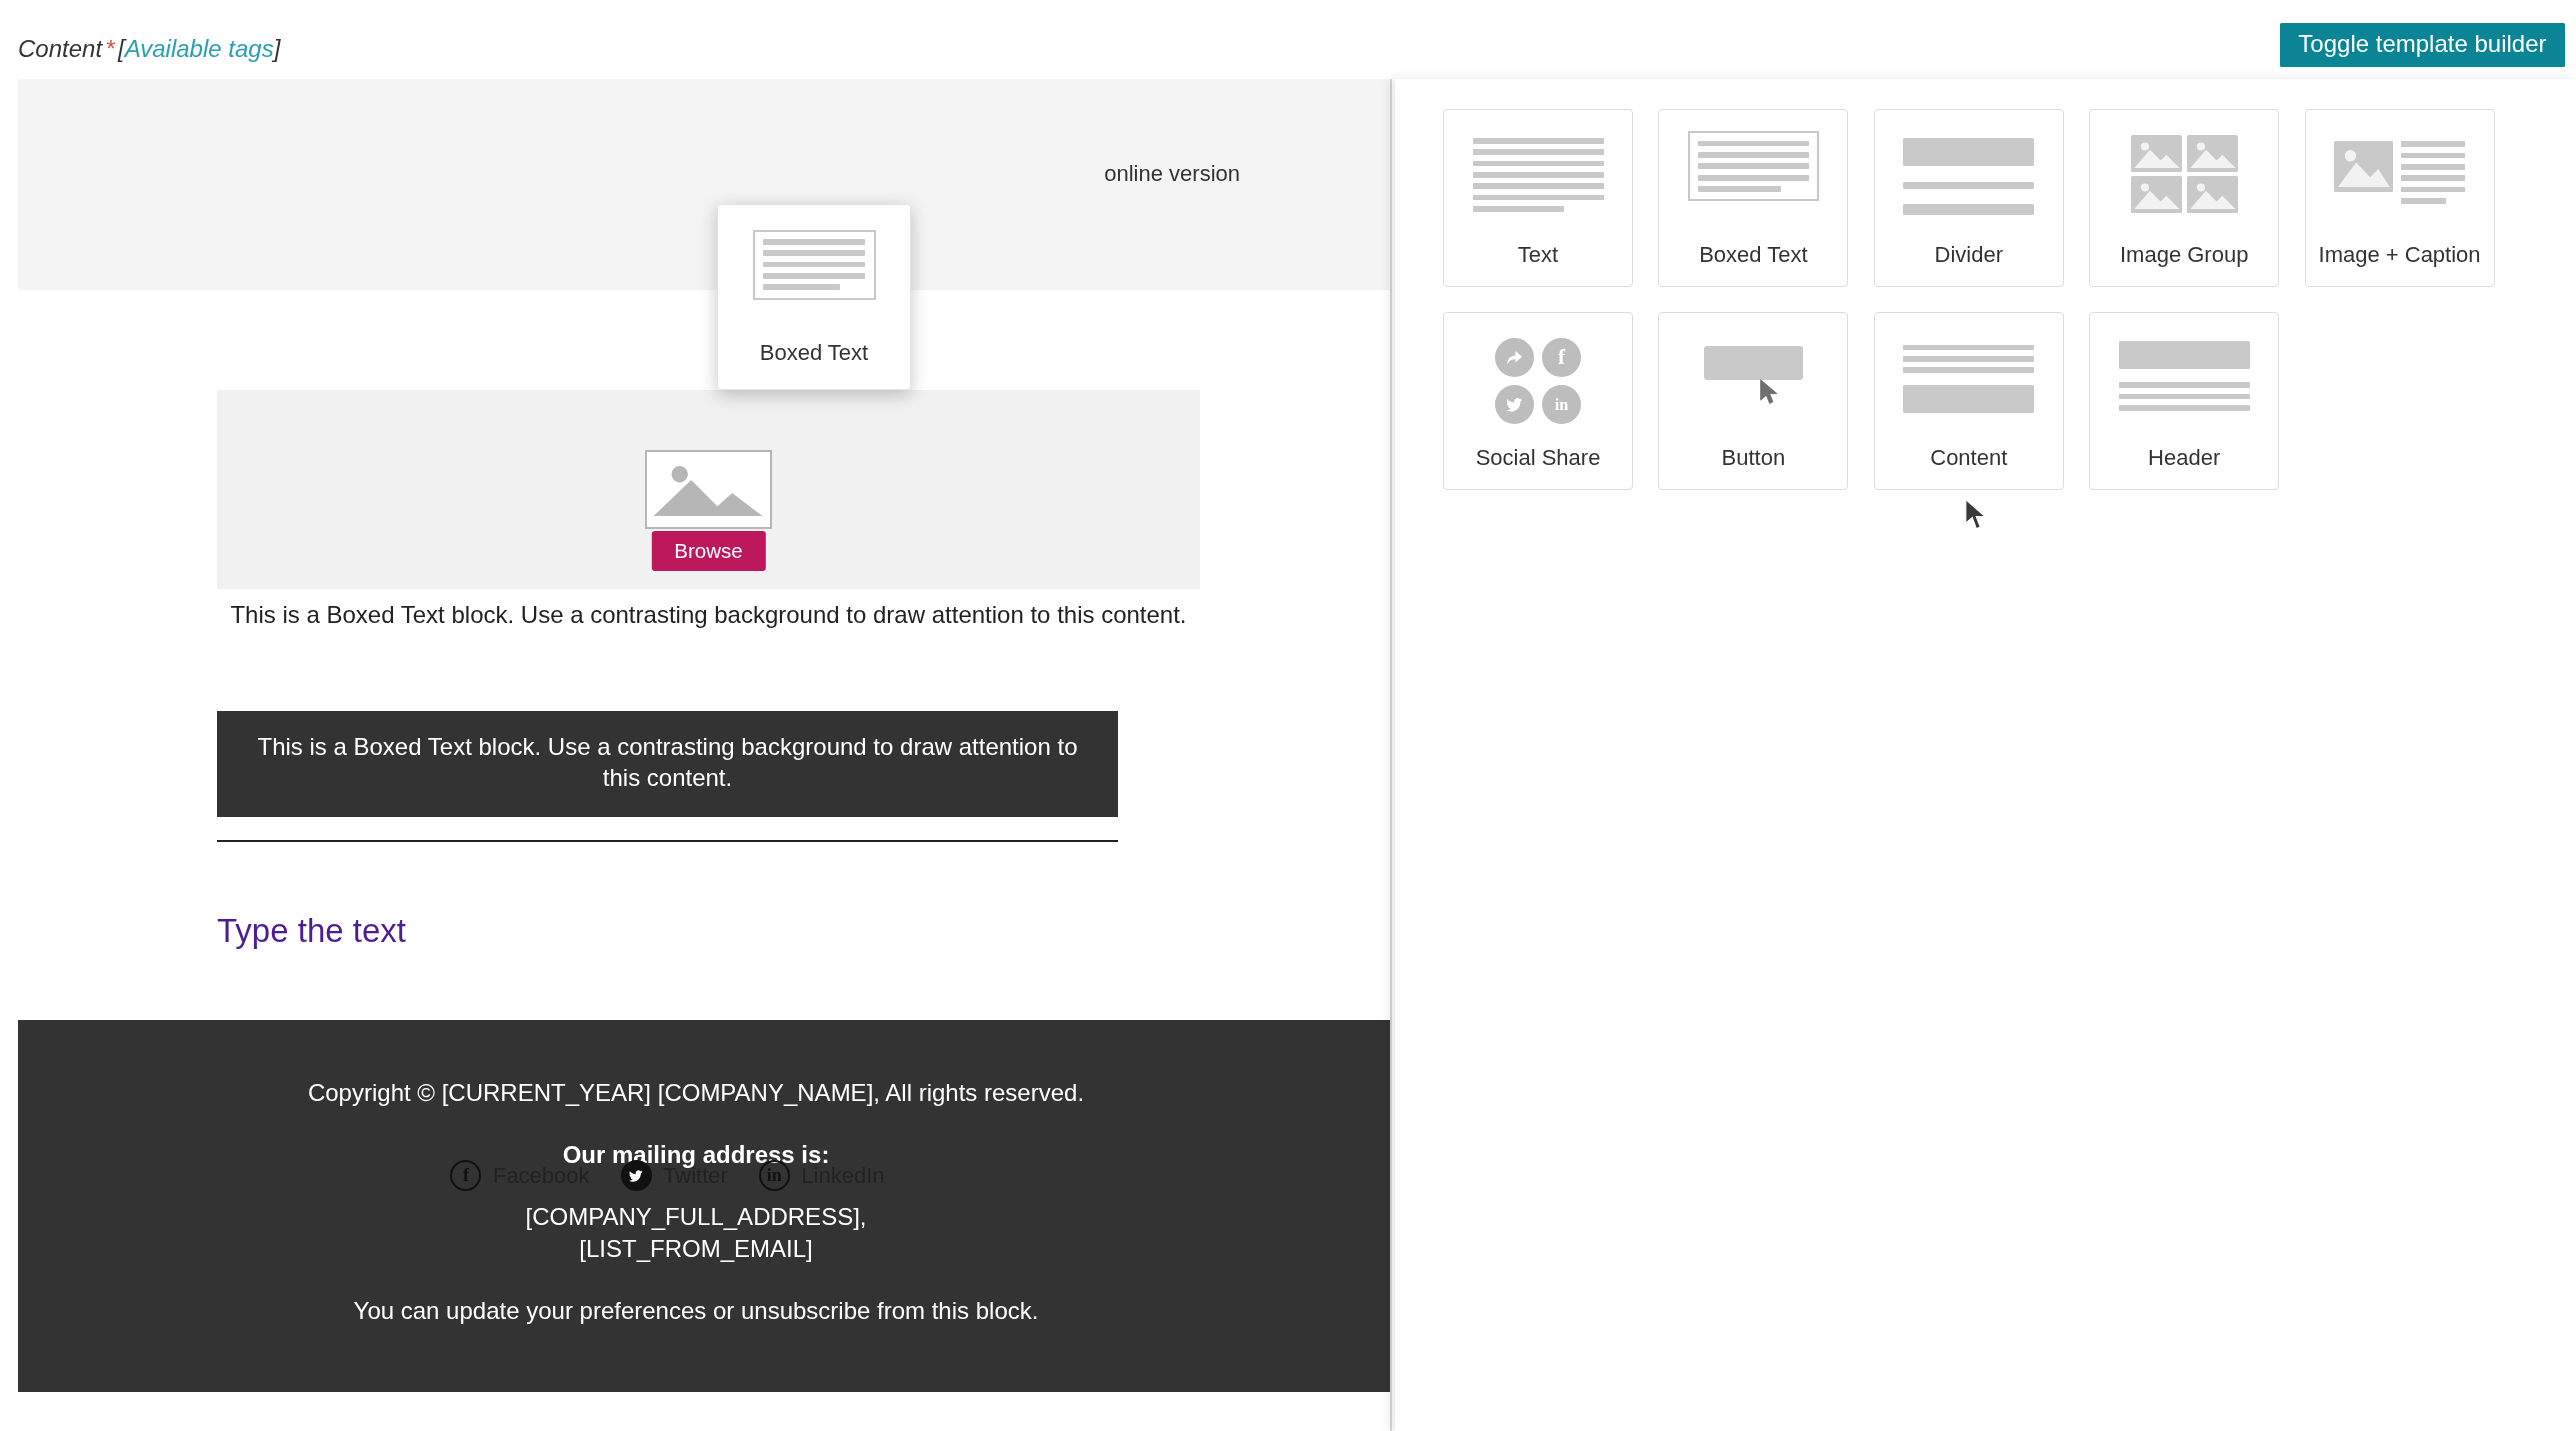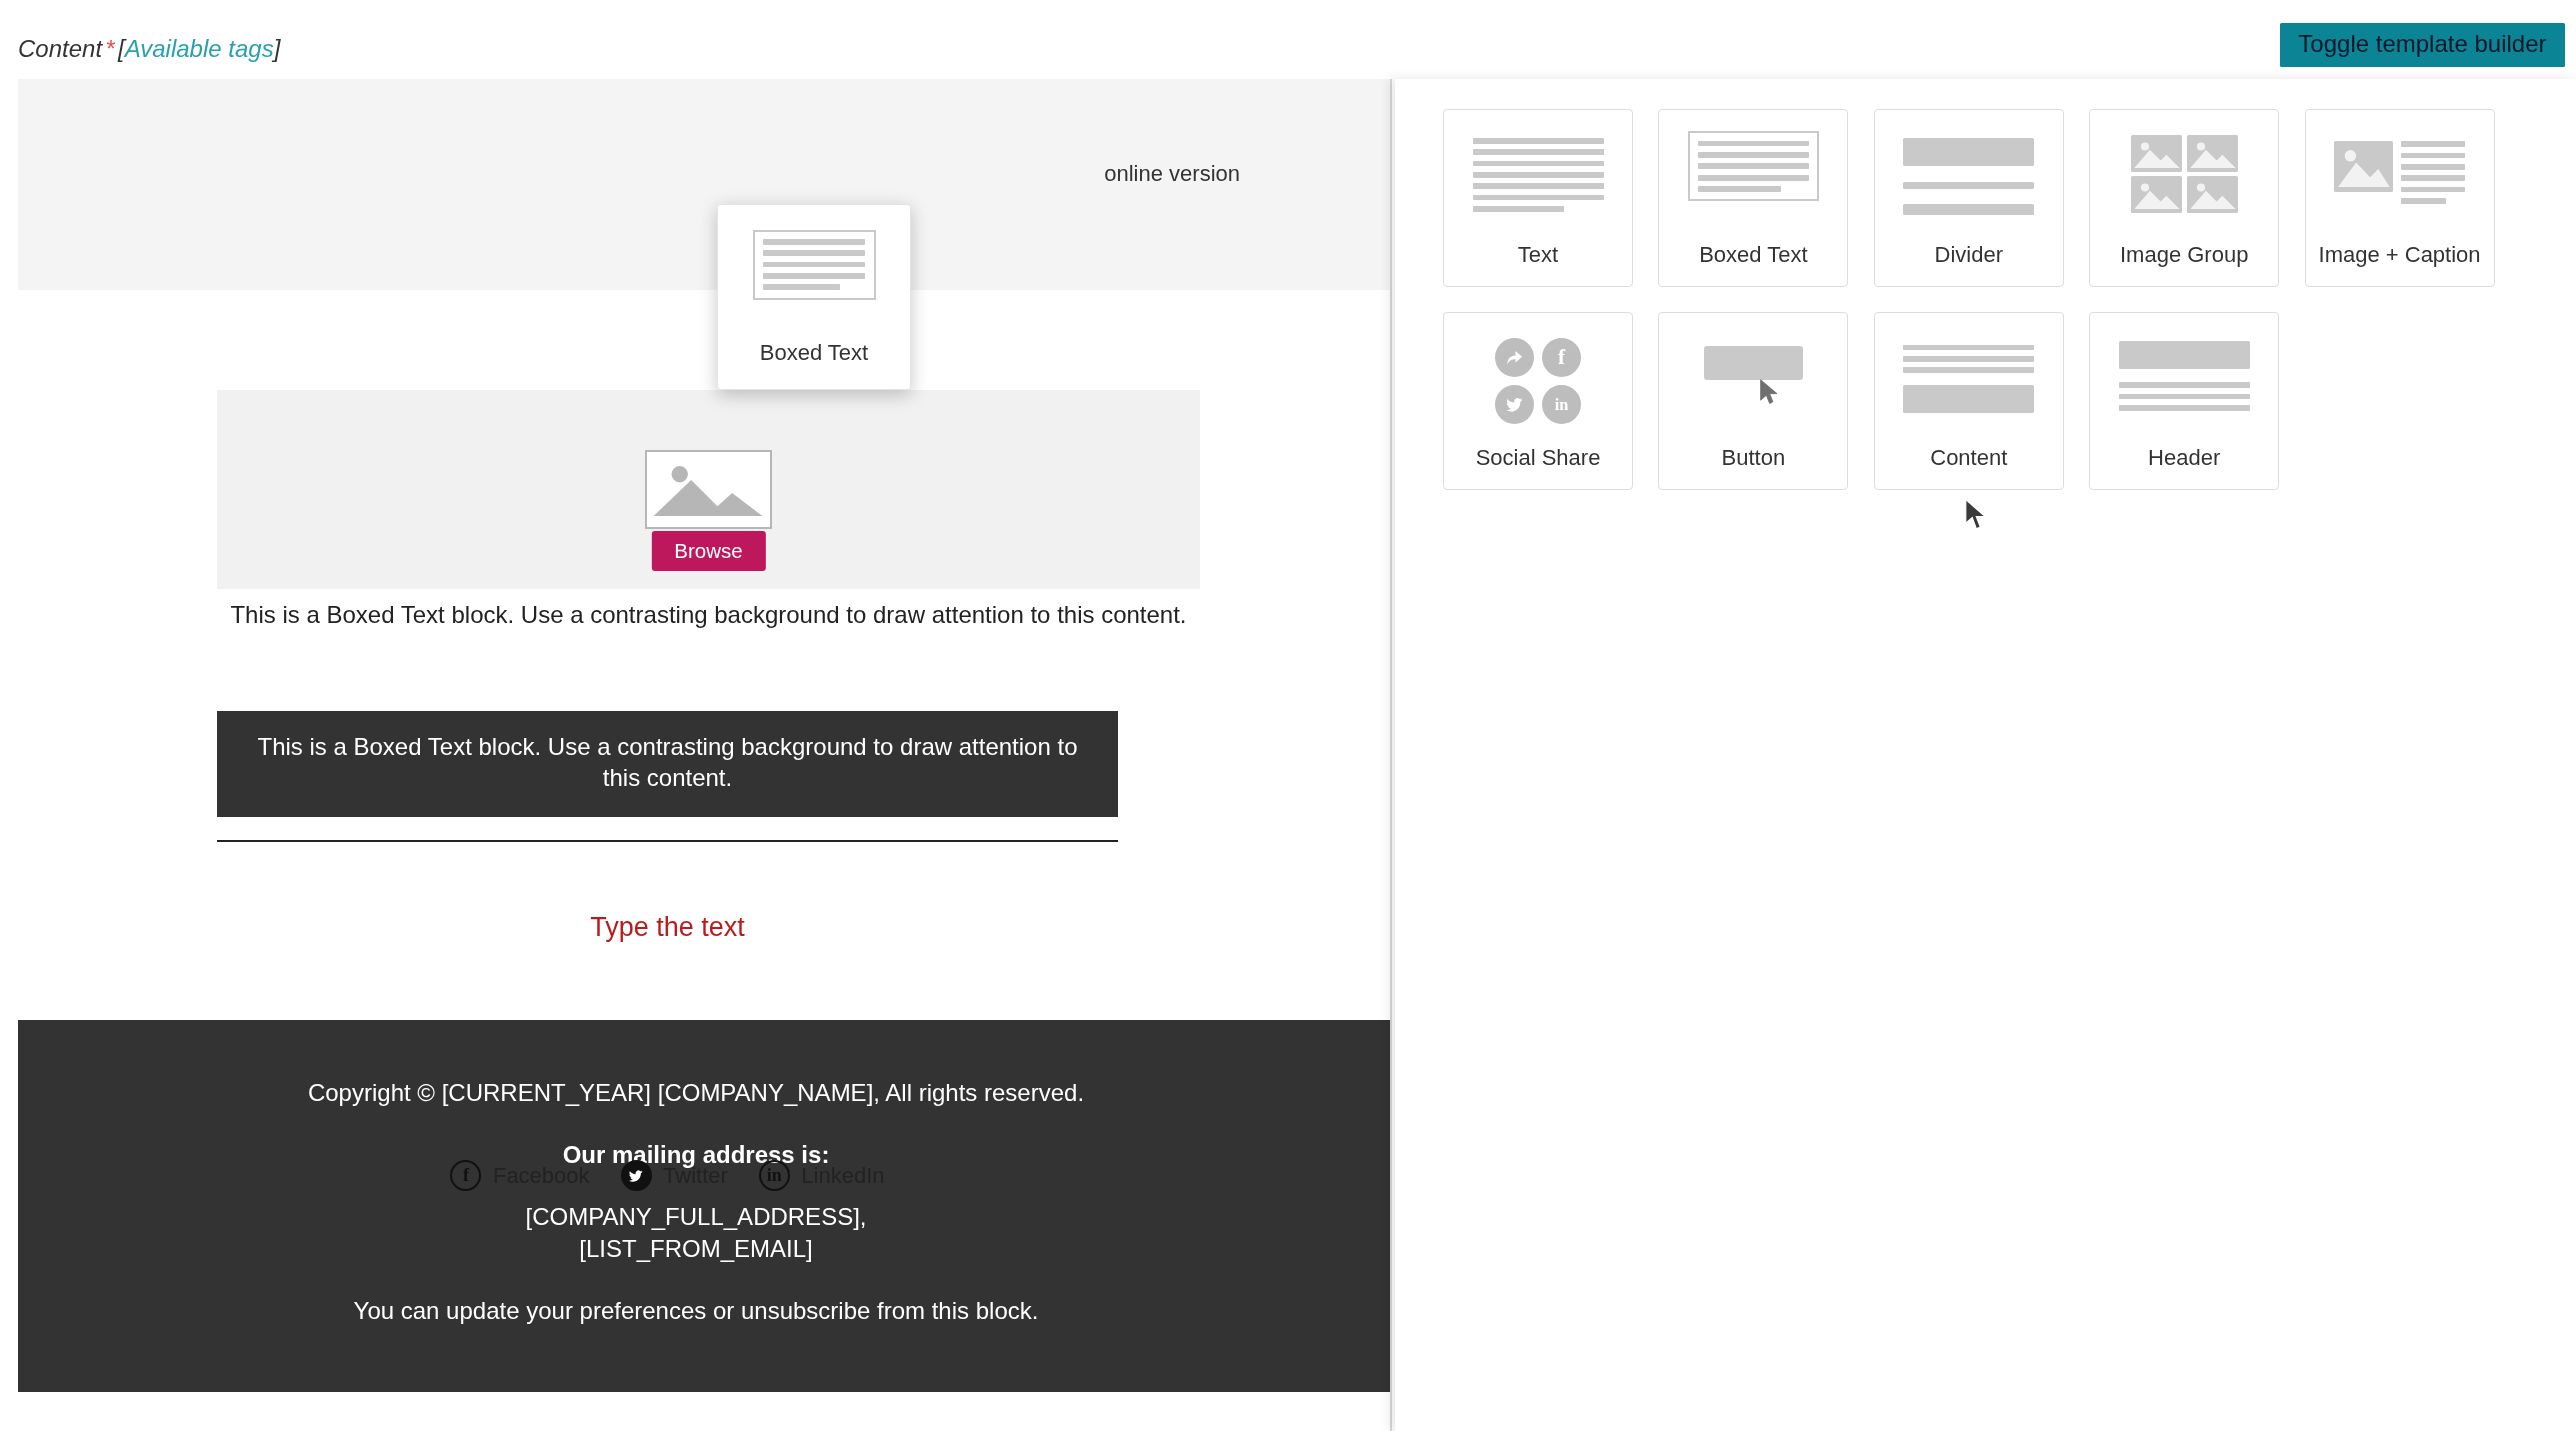--- a/index.html
+++ b/index.html
@@ -25,21 +25,21 @@
     white-space: nowrap;
     font-style: italic;
   }
   .req-star { color: #d9534f; margin: 0 3.3px; }
   .tags-link { color: #29a0b1; }
   .bracket { color: #333; }
   .toggle-builder {
     position: absolute;
     right: 11.5px; top: 23px;
     background: #0b8496;
-    color: #0f172a;
+    color: #ffffff;
     border: none;
     font-size: 24px;
     font-family: "Liberation Sans", sans-serif;
     padding: 9px 18px 10.7px 18px;
     line-height: 1;
     cursor: pointer;
     border-radius: 1.6px;
   }
 
   
@@ -130,23 +130,23 @@
   .divider-line {
     position: absolute;
     left: 199px; top: 550px;
     width: 901px;
     border-top: 2.5px solid #222;
   }
   .type-text {
     position: absolute;
     left: 199px; top: 622px;
     width: 901px;
-    text-align: center;
-    font-size: 27px;
-    color: #b91c1c;
+    text-align: left;
+    font-size: 33px;
+    color: #4c1d95;
   }
   .social-row {
     position: absolute;
     left: 199px; top: 870px;
     width: 901px;
     display: flex;
     align-items: center;
     justify-content: center;
     gap: 0;
     font-size: 22px;

